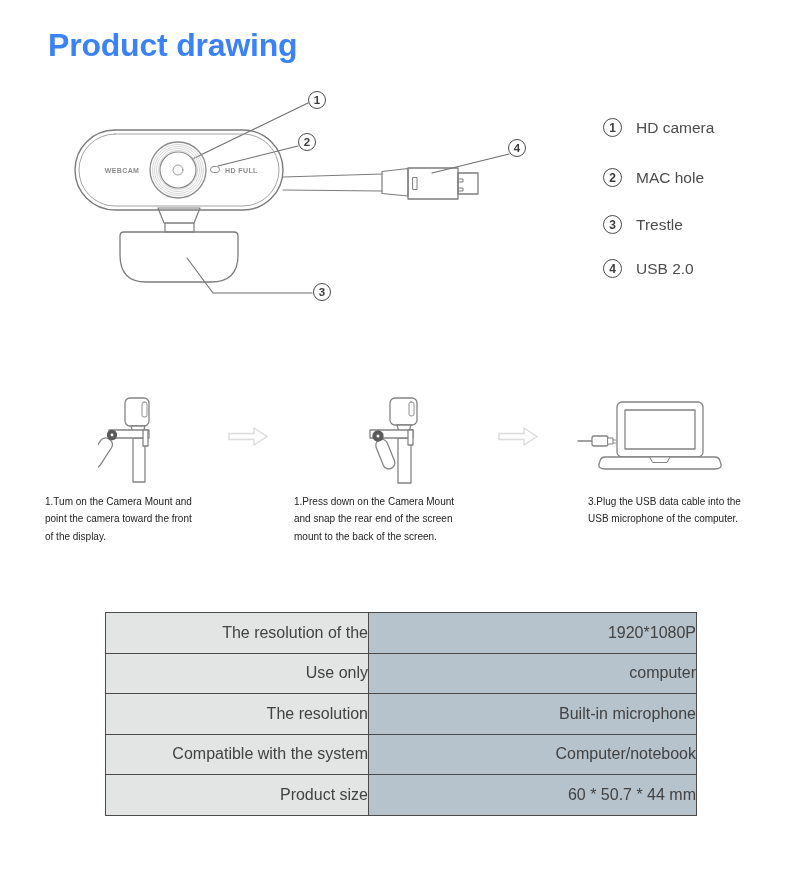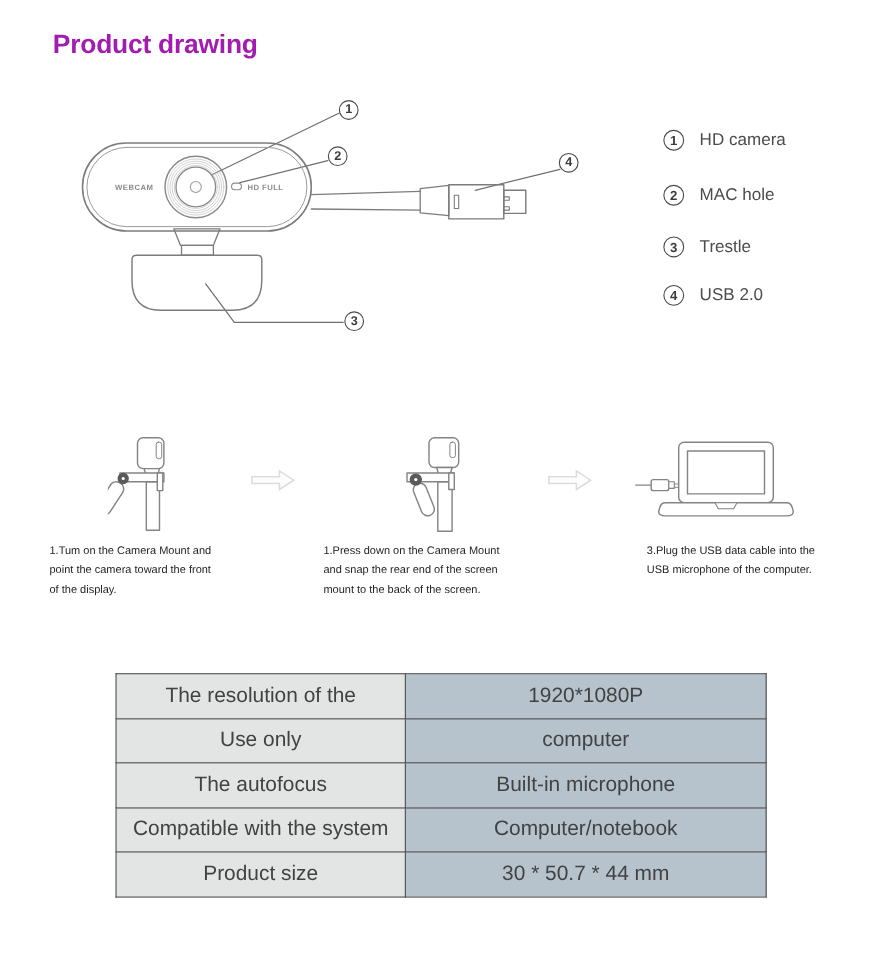--- a/index.html
+++ b/index.html
@@ -7,23 +7,23 @@
   .page {
     position: relative;
     width: 800px;
     height: 890px;
     background: #fff;
     font-family: "Liberation Sans", sans-serif;
     overflow: hidden;
   }
   .section-title {
     position: absolute;
-    font-size: 24px;
+    font-size: 32px;
     font-weight: bold;
-    color: #a21caf;
+    color: #3b82f6;
     letter-spacing: -0.2px;
   }
   #title-product { left: 48px; top: 27px; }
   #title-install { left: 48px; top: 330px; }
 
   
   .webcam-svg { position: absolute; left: 60px; top: 85px; }
 
   
   .callout {
@@ -84,23 +84,23 @@
   .spec-table {
     position: absolute;
     left: 105px; top: 612px;
     width: 592px;
     border-collapse: collapse;
     table-layout: fixed;
   }
   .spec-table td {
     border: 1.6px solid var(--table-border, #4a4a4a);
     height: 40.5px;
-    text-align: center;
+    text-align: right;
     vertical-align: middle;
-    font-size: 19px;
+    font-size: 16px;
     color: #424242;
   }
   .spec-table td.k { width: 263px; background: var(--label-bg, #e3e4e4); }
   .spec-table td.v { background: var(--value-bg, #b6c3cc); }
 </style>
 </head>
 <body>
 
 <div class="page">
 
@@ -252,27 +252,27 @@
     <tbody>
       <tr>
         <td class="k">The resolution of the</td>
         <td class="v">1920*1080P</td>
       </tr>
       <tr>
         <td class="k">Use only</td>
         <td class="v">computer</td>
       </tr>
       <tr>
-        <td class="k">The autofocus</td>
+        <td class="k">The resolution</td>
         <td class="v">Built-in microphone</td>
       </tr>
       <tr>
         <td class="k">Compatible with the system</td>
         <td class="v">Computer/notebook</td>
       </tr>
       <tr>
         <td class="k">Product size</td>
-        <td class="v">30 * 50.7 * 44 mm</td>
+        <td class="v">60 * 50.7 * 44 mm</td>
       </tr>
     </tbody>
   </table>
 
 </div>
 
 </body></html>

